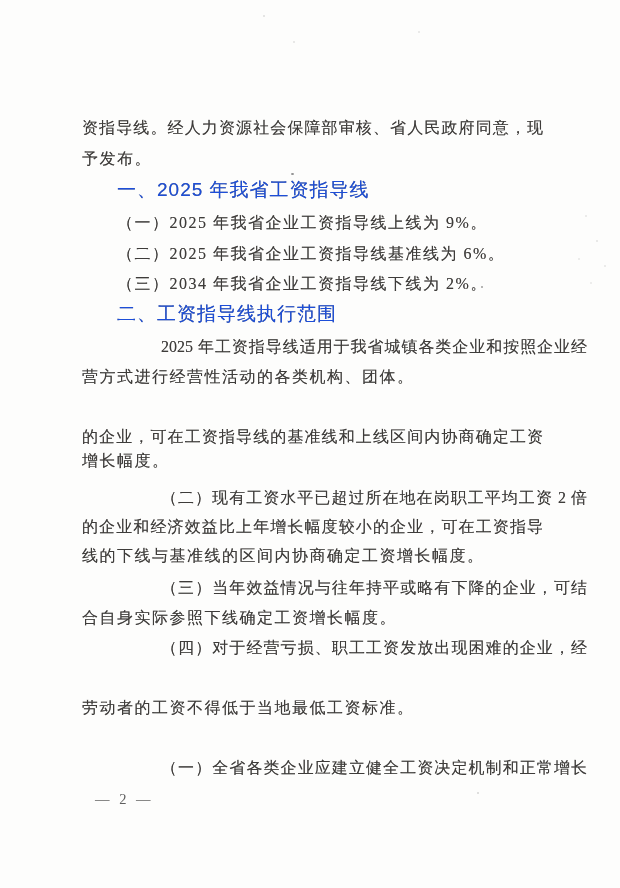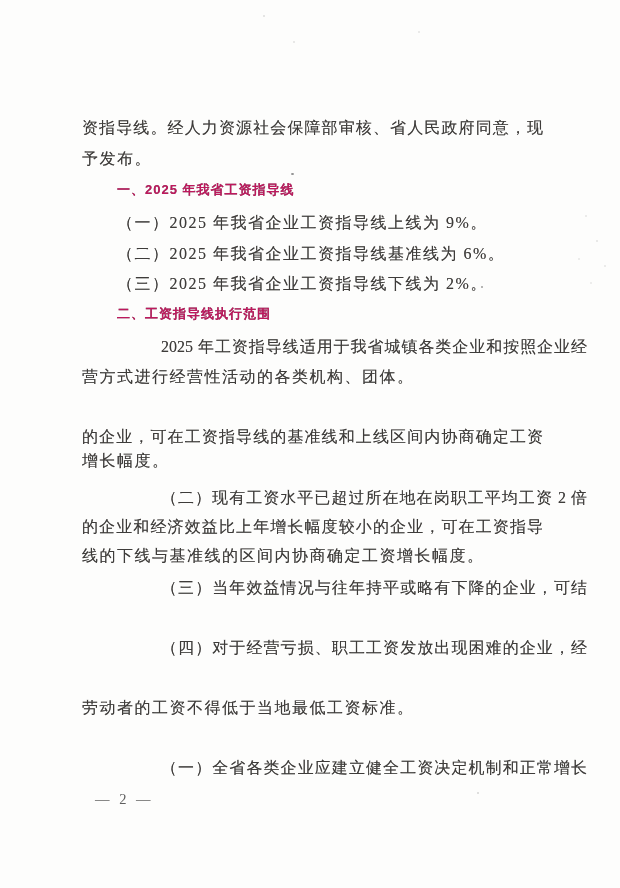--- a/index.html
+++ b/index.html
@@ -32,23 +32,23 @@
     text-align: justify;
     text-align-last: justify;
     text-justify: inter-character;
     word-break: break-all;
     letter-spacing: 0;
   }
   .l-margin.full-w { width: 461px; }
   .l-indent.full-w { width: 426px; margin-left: 44px; }
   .heading {
     font-family: "Liberation Sans", sans-serif;
-    font-weight: 700;
-    font-size: 13px;
-    color: #be185d;
+    font-weight: 400;
+    font-size: 19px;
+    color: #1d4ed8;
     letter-spacing: 1px;
     text-shadow: 0 0 0.5px rgba(40,40,40,0.6);
   }
   .page-number {
     position: absolute;
     top: 791px;
     left: 95px;
     font-size: 14.5px;
     color: #5f5f5f;
     letter-spacing: 3px;
@@ -64,35 +64,36 @@
 
 <div class="scan-page">
 
   <div class="line l-margin full-w" style="top:117px">资指导线。经人力资源社会保障部审核、省人民政府同意，现</div>
   <div class="line l-margin" style="top:148px">予发布。</div>
 
   <div class="line l-indent heading" style="top:179px">一、2025 年我省工资指导线</div>
 
   <div class="line l-indent" style="top:212px">（一）2025 年我省企业工资指导线上线为 9%。</div>
   <div class="line l-indent" style="top:243px">（二）2025 年我省企业工资指导线基准线为 6%。</div>
-  <div class="line l-indent" style="top:273px">（三）2025 年我省企业工资指导线下线为 2%。</div>
+  <div class="line l-indent" style="top:273px">（三）2034 年我省企业工资指导线下线为 2%。</div>
 
   <div class="line l-indent heading" style="top:303px">二、工资指导线执行范围</div>
 
   <div class="line l-indent full-w" style="top:336px">2025 年工资指导线适用于我省城镇各类企业和按照企业经</div>
   <div class="line l-margin" style="top:366px">营方式进行经营性活动的各类机构、团体。</div>
 
   <div class="line l-margin full-w" style="top:426px">的企业，可在工资指导线的基准线和上线区间内协商确定工资</div>
   <div class="line l-margin" style="top:450px">增长幅度。</div>
 
   <div class="line l-indent full-w" style="top:487px">（二）现有工资水平已超过所在地在岗职工平均工资 2 倍</div>
   <div class="line l-margin full-w" style="top:516px">的企业和经济效益比上年增长幅度较小的企业，可在工资指导</div>
   <div class="line l-margin" style="top:545px">线的下线与基准线的区间内协商确定工资增长幅度。</div>
 
   <div class="line l-indent full-w" style="top:577px">（三）当年效益情况与往年持平或略有下降的企业，可结</div>
+  <div class="line l-margin" style="top:607px">合自身实际参照下线确定工资增长幅度。</div>
 
   <div class="line l-indent full-w" style="top:637px">（四）对于经营亏损、职工工资发放出现困难的企业，经</div>
   <div class="line l-margin" style="top:697px">劳动者的工资不得低于当地最低工资标准。</div>
 
 
   <div class="line l-indent full-w" style="top:757px">（一）全省各类企业应建立健全工资决定机制和正常增长</div>
 
   <div class="page-number">— 2 —</div>
 
   <div>

